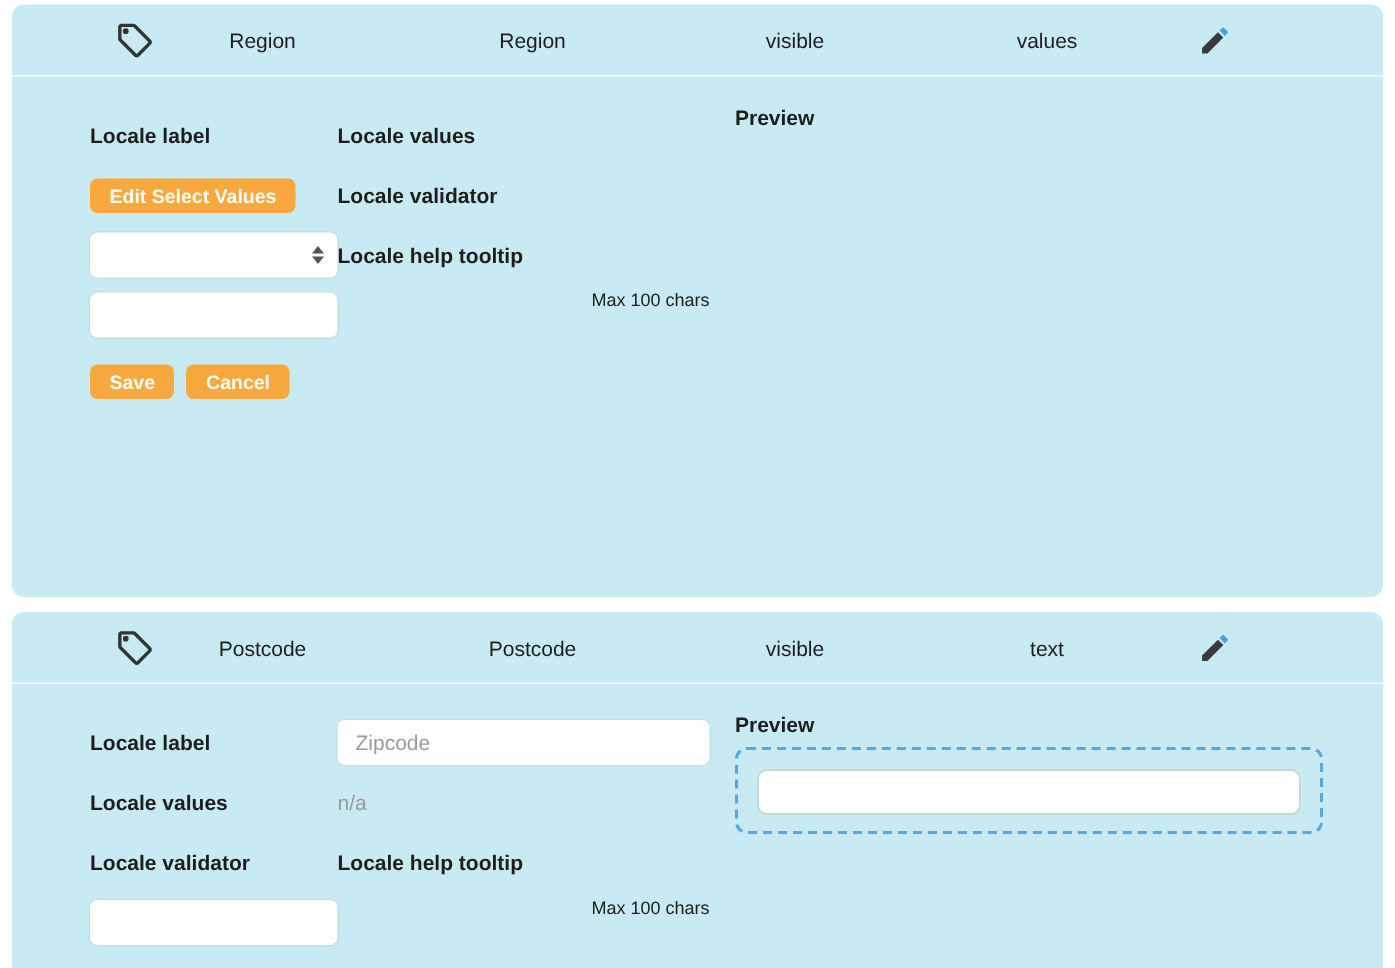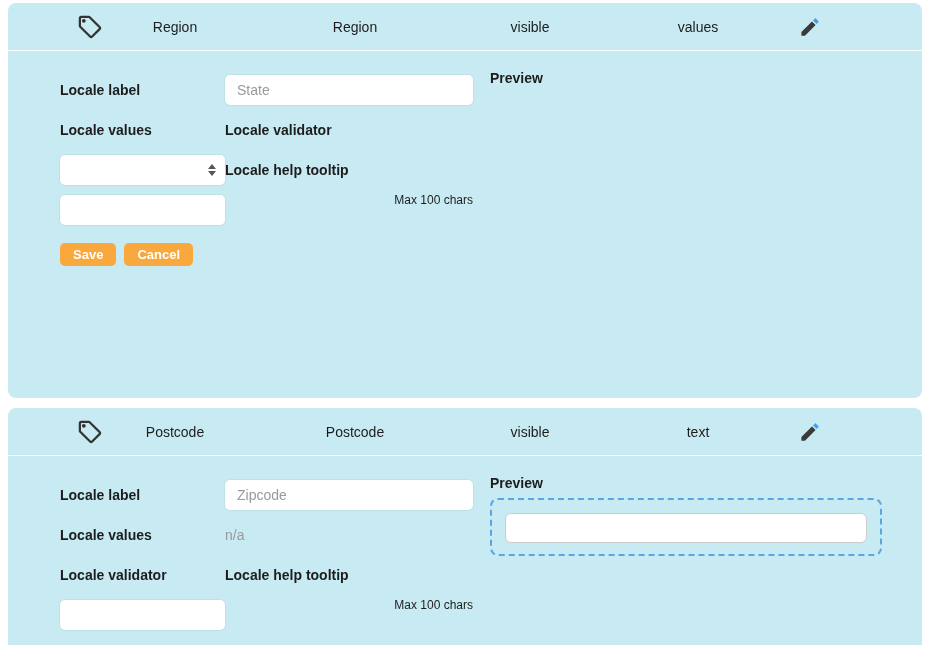--- a/index.html
+++ b/index.html
@@ -175,23 +175,25 @@
         <path fill="#4aa0e8" d="M20.71 7.04c.39-.39.39-1.02 0-1.41l-2.34-2.34c-.39-.39-1.02-.39-1.41 0l-1.83 1.83 3.75 3.75 1.83-1.83z"></path>
         <path fill="#3a3a3a" d="M3 17.25V21h3.75L17.81 9.94l-3.75-3.75L3 17.25z"></path>
       </svg>
     </span>
   </header>
 
   <div class="panel-body">
     <div class="form-col">
       <div class="form-grid">
         <span class="field-label">Locale label</span>
-        <input class="text-input" type="text" placeholder="State" style="">
 
         <span class="field-label">Locale values</span>
+        <span>
+          <button class="btn-orange">Edit Select Values</button>
+        </span>
 
         <span class="field-label">Locale validator</span>
         <div class="select-box">
           <span></span>
           <span class="arrows">
               <span class="arrow-up"></span>
               <span class="arrow-down"></span>
             </span>
         </div>
 

